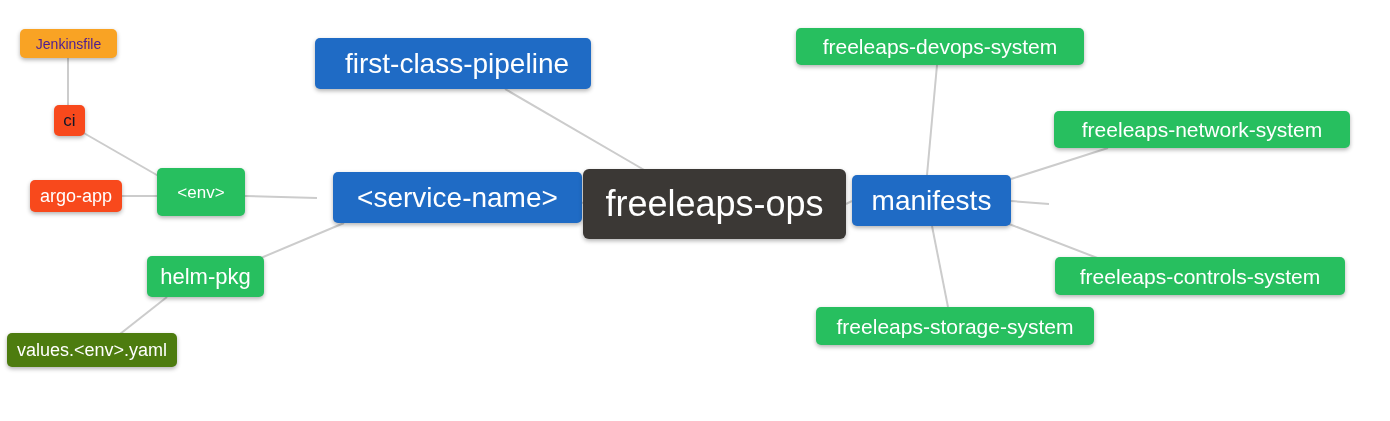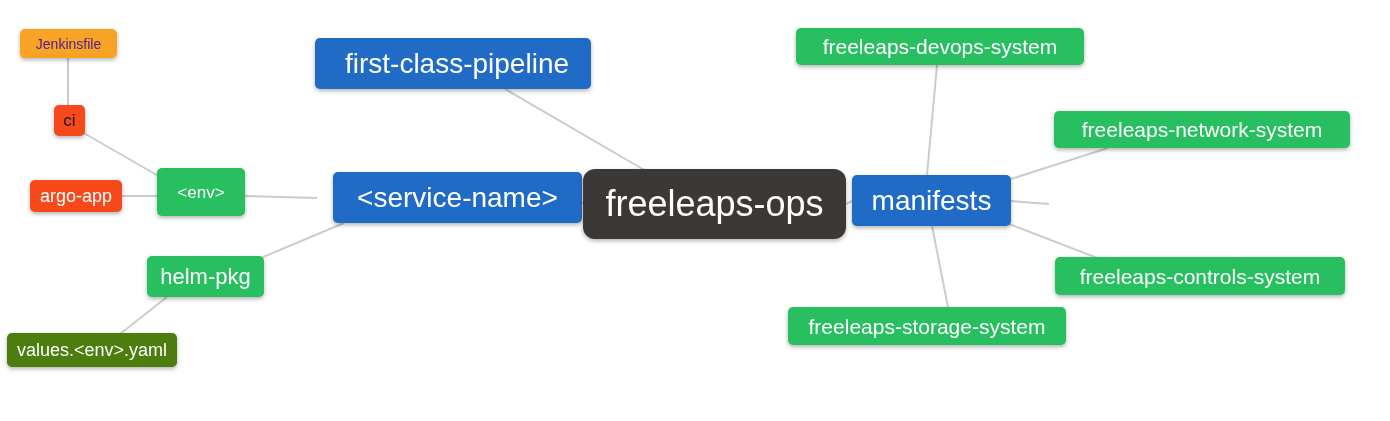--- a/index.html
+++ b/index.html
@@ -15,21 +15,21 @@
     position:absolute;
     display:flex;align-items:center;justify-content:center;
     color:#fff;
     border-radius:5px;
     box-shadow:0 2px 4px rgba(0,0,0,0.3);
     white-space:nowrap;
     cursor:pointer;
     line-height:1;
     box-sizing:border-box;
   }
-  .node.root{border-radius:12px;}
+  .node.root{border-radius:6px;}
 </style>
 </head>
 <body>
 
 <div id="canvas" style="background: rgb(255, 255, 255);">
 
   <svg id="edges" width="1390" height="421" viewBox="0 0 1390 421">
     <line x1="68" y1="58" x2="68" y2="106" stroke-width="2" stroke="#CCCCCC"></line>
     <line x1="82" y1="132" x2="162" y2="178" stroke-width="2" stroke="#CCCCCC"></line>
     <line x1="122" y1="196" x2="157" y2="196" stroke-width="2" stroke="#CCCCCC"></line>
@@ -52,15 +52,15 @@
   <div class="node" style="left: 157px; top: 168px; width: 88px; height: 48px; font-size: 17px; background: rgb(39, 191, 95); color: rgb(255, 255, 255);">&lt;env&gt;</div>
   <div class="node" style="left: 147px; top: 256px; width: 117px; height: 41px; font-size: 22px; background: rgb(39, 191, 95); color: rgb(255, 255, 255);">helm-pkg</div>
   <div class="node" style="left: 7px; top: 333px; width: 170px; height: 34px; font-size: 18px; background: #4d7c0f; color: rgb(255, 255, 255);">values.&lt;env&gt;.yaml</div>
   <div class="node" style="left: 315px; top: 38px; width: 276px; height: 51px; font-size: 28px; background: rgb(31, 107, 197); color: rgb(255, 255, 255); padding-left: 8px;">first-class-pipeline</div>
   <div class="node" style="left: 317px; top: 172px; width: 249px; height: 51px; font-size: 28px; background: rgb(31, 107, 197); color: rgb(255, 255, 255); margin-left: 16px;">&lt;service-name&gt;</div>
   <div class="node root" style="left: 583px; top: 169px; width: 263px; height: 70px; font-size: 36px; background: rgb(59, 56, 53); color: rgb(255, 255, 255);">freeleaps-ops</div>
   <div class="node" style="left: 852px; top: 175px; width: 159px; height: 51px; font-size: 28px; background: rgb(31, 107, 197); color: rgb(255, 255, 255);">manifests</div>
   <div class="node" style="left: 796px; top: 28px; width: 288px; height: 37px; font-size: 21px; background: rgb(39, 191, 95); color: rgb(255, 255, 255);">freeleaps-devops-system</div>
   <div class="node" style="left: 1054px; top: 111px; width: 296px; height: 37px; font-size: 21px; background: rgb(39, 191, 95); color: rgb(255, 255, 255);">freeleaps-network-system</div>
   <div class="node" style="left: 1055px; top: 257px; width: 290px; height: 38px; font-size: 21px; background: rgb(39, 191, 95); color: rgb(255, 255, 255);">freeleaps-controls-system</div>
-  <div class="node" style="left: 788px; top: 307px; width: 278px; height: 38px; font-size: 21px; background: rgb(39, 191, 95); color: rgb(255, 255, 255);">freeleaps-storage-system</div>
+  <div class="node" style="left: 816px; top: 307px; width: 278px; height: 38px; font-size: 21px; background: rgb(39, 191, 95); color: rgb(255, 255, 255);">freeleaps-storage-system</div>
 
 </div>
 
 </body></html>

